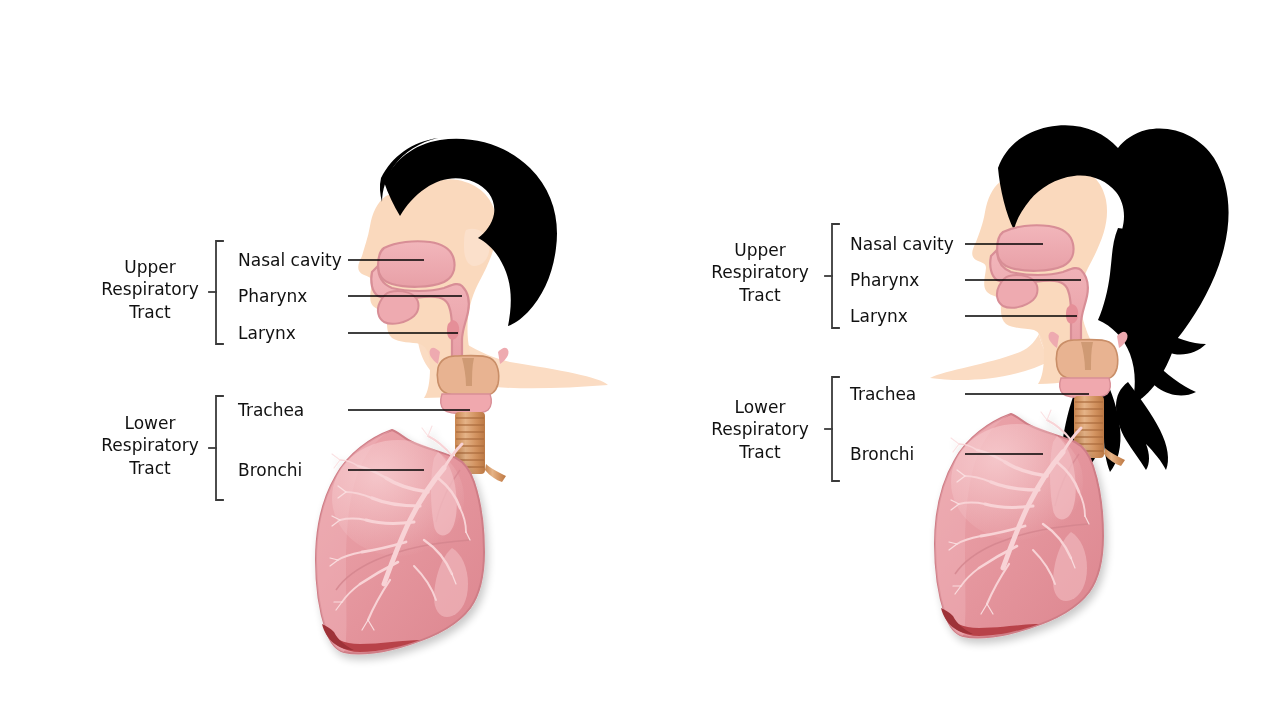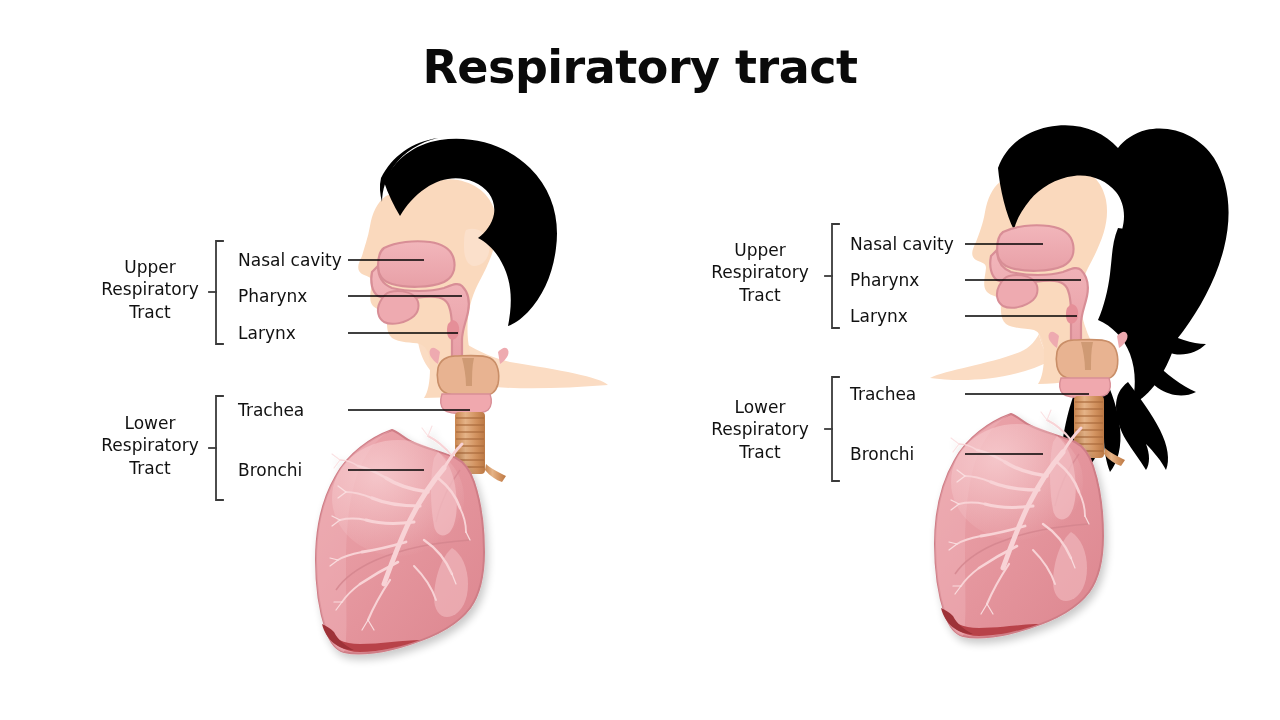--- a/index.html
+++ b/index.html
@@ -53,21 +53,20 @@
     text-align: center;
     line-height: 1.32;
     white-space: pre-line;
   }
 </style>
 </head>
 <body>
 
 <div id="stage">
 
-  <div class="title">Respiratory tract</div>
 
   <svg class="fig-svg" width="1280" height="720" viewBox="0 0 1280 720" aria-hidden="true">
     <defs>
       <linearGradient id="lungGrad" x1="0" y1="0" x2="1" y2="1">
         <stop offset="0%" stop-color="#eda8ae"></stop>
         <stop offset="55%" stop-color="#e4949c"></stop>
         <stop offset="100%" stop-color="#dc868f"></stop>
       </linearGradient>
       <linearGradient id="lungGradR" x1="0" y1="0" x2="1" y2="1">
         <stop offset="0%" stop-color="#eda8ae"></stop>

